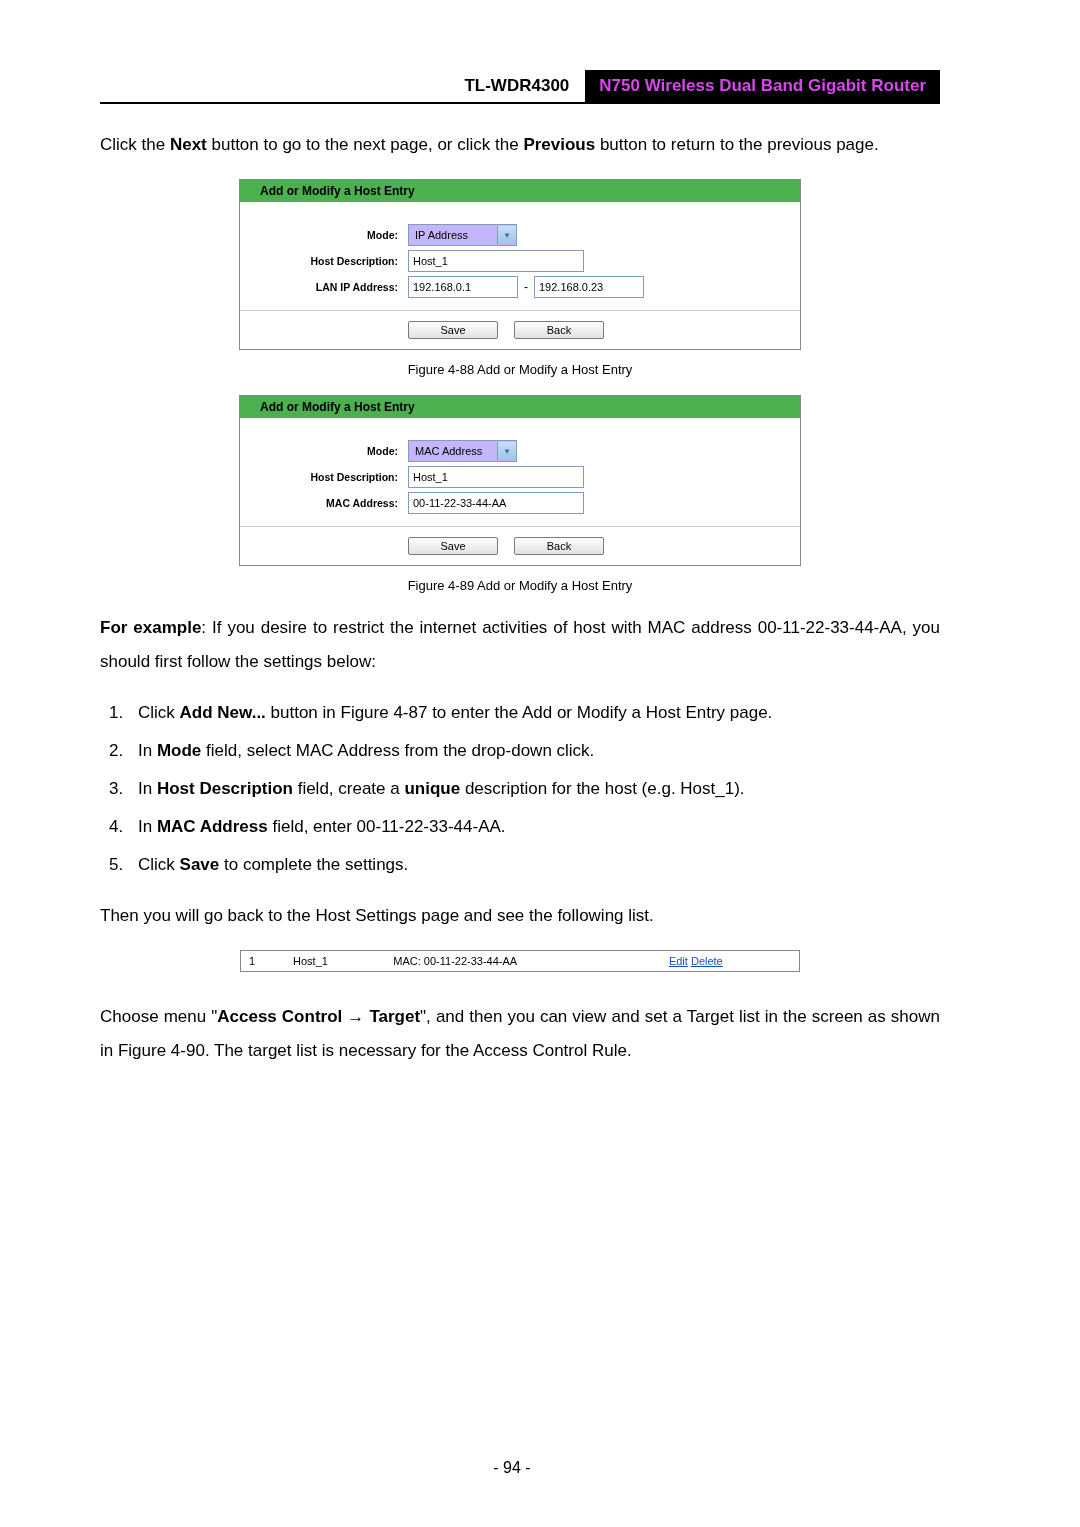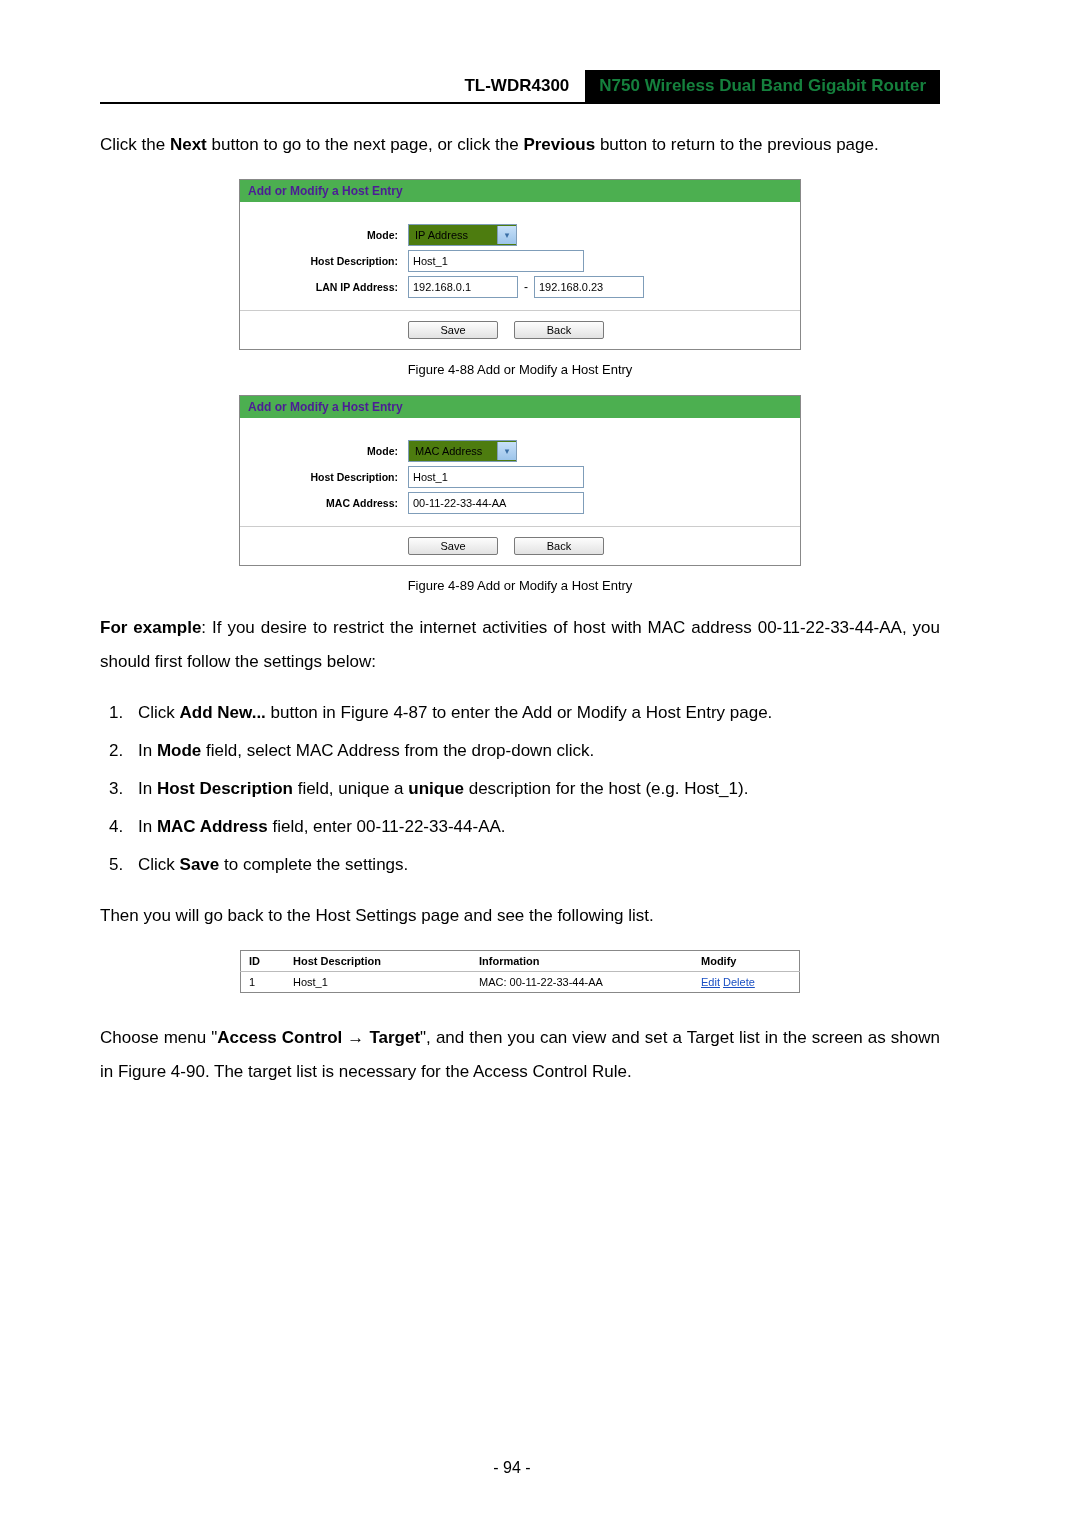--- a/index.html
+++ b/index.html
@@ -23,21 +23,21 @@
     border-bottom: 2px solid #000;
     margin-bottom: 24px;
   }
   .header-model {
     font-weight: bold;
     font-size: 17px;
     padding: 6px 4px 6px 0;
   }
   .header-title {
     background: #000;
-    color: #15803d;
+    color: #d946ef;
     font-weight: bold;
     font-size: 17px;
     padding: 6px 14px;
     margin-left: 12px;
   }
   .body-text {
     font-size: 17px;
     line-height: 2.0;
     text-align: justify;
   }
@@ -46,24 +46,24 @@
     margin: 14px 0 6px 0;
     display: flex;
     justify-content: center;
   }
   .figure {
     width: 560px;
     border: 1px solid #888;
   }
   .fig-header {
     background: #4CAF50;
-    color: #4c1d95;
+    color: #000000;
     font-weight: bold;
     font-size: 12px;
-    padding: 4px 8px;
+    padding: 4px 20px;
     font-family: Arial, sans-serif;
   }
   .fig-body {
     padding: 10px 0 10px 0;
     border-bottom: 1px solid #ccc;
   }
   .fig-row {
     display: flex;
     align-items: center;
     padding: 2px 0;
@@ -80,21 +80,21 @@
     height: 20px;
     font-size: 11px;
     padding: 0 4px;
     background: #fff;
   }
   .fig-select {
     display: inline-flex;
     align-items: center;
     border: 1px solid #7f9db9;
     height: 20px;
-    background: #4d7c0f;
+    background: #c4b5fd;
   }
   .fig-select-text {
     font-size: 11px;
     padding: 0 6px;
     min-width: 76px;
   }
   .fig-select-arrow {
     width: 18px;
     height: 18px;
     background: linear-gradient(#c7e0f8, #9cc4ea);
@@ -258,36 +258,30 @@
   </div>
   <div class="caption">Figure 4-89 Add or Modify a Host Entry</div>
 
   <p class="example-text">
     <b>For example</b><span>: If you desire to restrict the internet activities of host with MAC address 00-11-22-33-44-AA, you should first follow the settings below:</span>
   </p>
 
   <ol class="steps">
     <li><span>Click </span><b>Add New...</b><span> button in Figure 4-87 to enter the Add or Modify a Host Entry page.</span></li>
     <li><span>In </span><b>Mode</b><span> field, select MAC Address from the drop-down click.</span></li>
-    <li><span>In </span><b>Host Description</b><span> field, unique a </span><b>unique</b><span> description for the host (e.g. Host_1).</span></li>
+    <li><span>In </span><b>Host Description</b><span> field, create a </span><b>unique</b><span> description for the host (e.g. Host_1).</span></li>
     <li><span>In </span><b>MAC Address</b><span> field, enter 00-11-22-33-44-AA.</span></li>
     <li><span>Click </span><b>Save</b><span> to complete the settings.</span></li>
   </ol>
 
   <p class="body-text">Then you will go back to the Host Settings page and see the following list.</p>
 
   <div class="table-wrap">
     <table class="list-table">
       <tbody>
-          <tr>
-        <th style="width:28px">ID</th>
-        <th style="width:170px">Host Description</th>
-        <th>Information</th>
-        <th style="width:90px">Modify</th>
-      </tr>
       <tr>
         <td>1</td>
         <td>Host_1</td>
         <td>MAC: 00-11-22-33-44-AA</td>
         <td>
           <a>Edit</a>
           <a>Delete</a>
         </td>
       </tr>
     </tbody>

